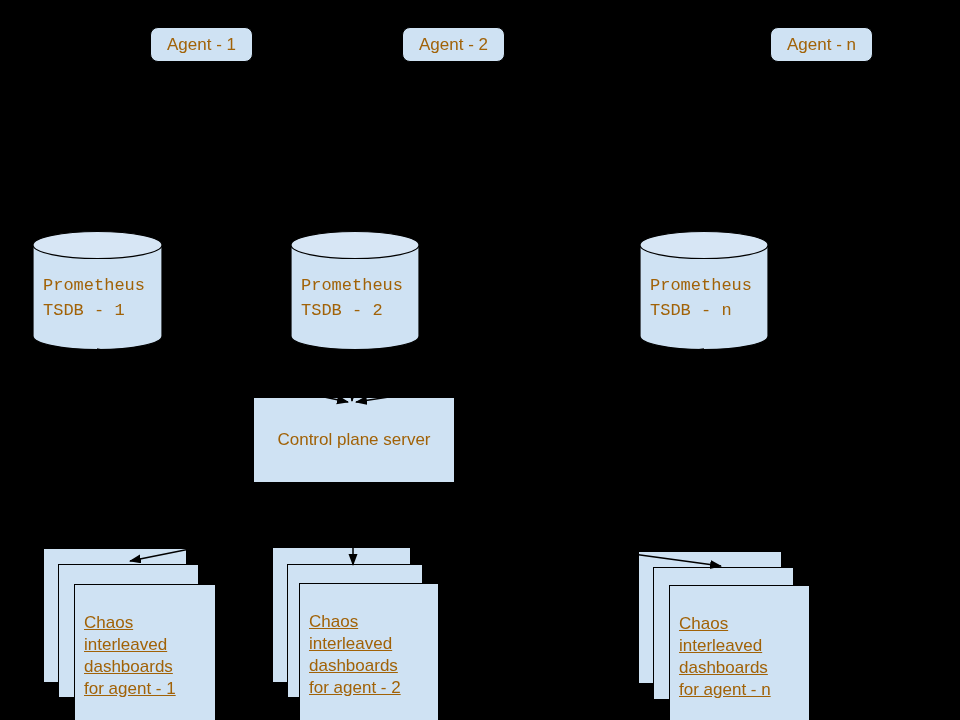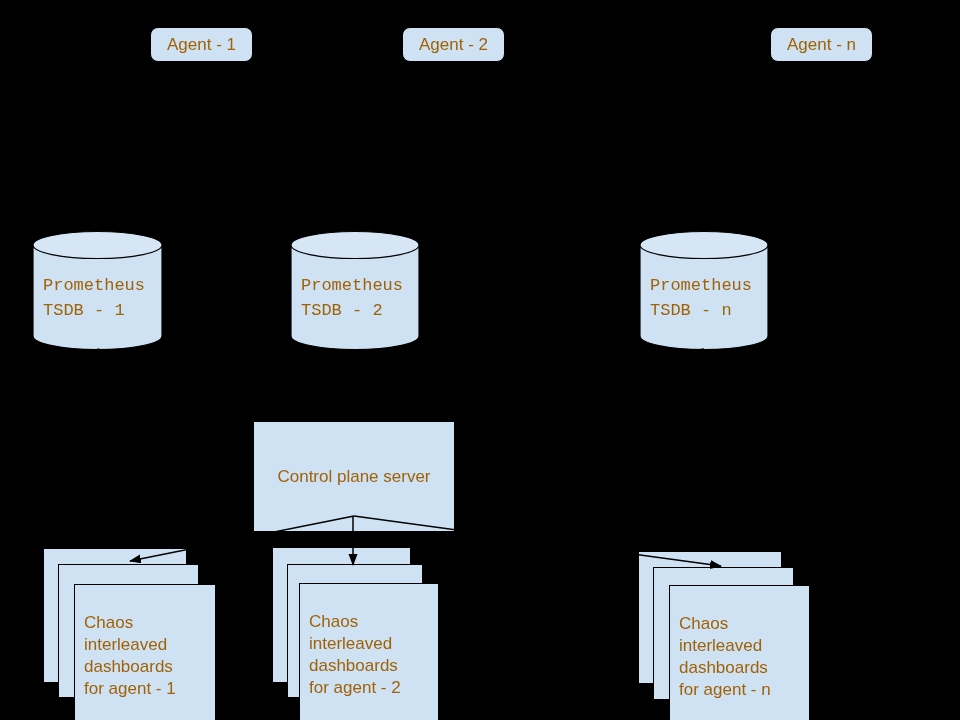--- a/index.html
+++ b/index.html
@@ -53,32 +53,31 @@
     font-family: Liberation Mono, monospace;
   }
   .db-1 { left: 43px;  top: 273px; }
   .db-2 { left: 301px; top: 273px; }
   .db-n { left: 650px; top: 273px; }
 
   
   .control-plane {
     position: absolute;
     left: 254px; top: 398px;
-    width: 200px; height: 109px;
+    width: 200px; height: 84px;
     background: #cfe2f3;
     box-sizing: border-box;
     display: flex;
     flex-direction: column;
     align-items: center;
     justify-content: center;
     text-align: center;
     font-size: 17px;
     line-height: 24px;
     z-index: 2;
-    margin-top: 24px;
   }
 
   
   .card {
     position: absolute;
     background: #cfe2f3;
     border: 1px solid #000;
     box-sizing: border-box;
   }
   .z-back  { z-index: 2; }
@@ -94,20 +93,21 @@
   .s2-front { left: 299px; top: 583px; width: 140px; height: 142px; }
 
   .s3-back  { left: 638px; top: 551px; width: 144px; height: 133px; }
   .s3-mid   { left: 653px; top: 567px; width: 141px; height: 133px; }
   .s3-front { left: 669px; top: 585px; width: 141px; height: 140px; }
 
   .card-text {
     padding: 27px 6px 0 9px;
     font-size: 17px;
     line-height: 22px;
+    text-decoration: underline;
   }
 
   
   #connector-layer {
     position: absolute;
     left: 0; top: 0;
     z-index: 6;
     pointer-events: none;
   }
   .conn { stroke: #000; stroke-width: 1.5; fill: none; }

